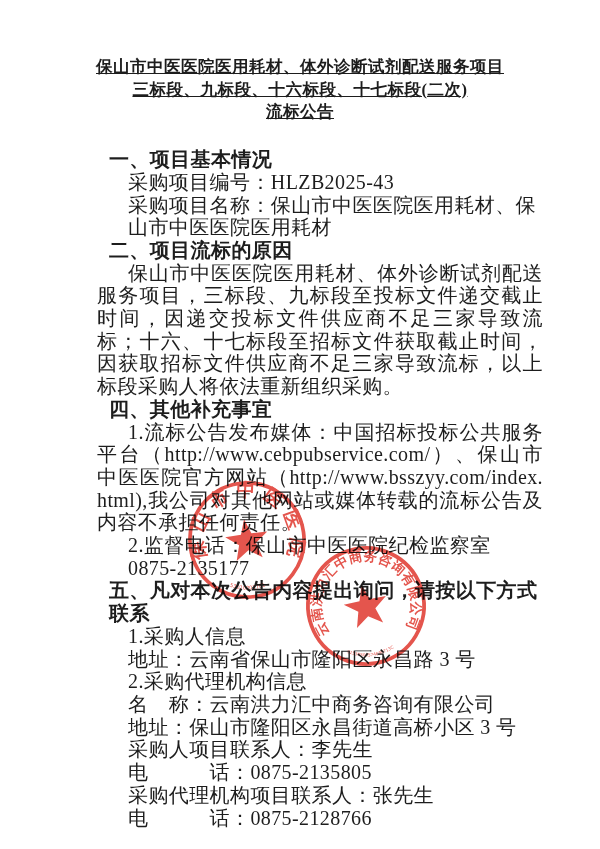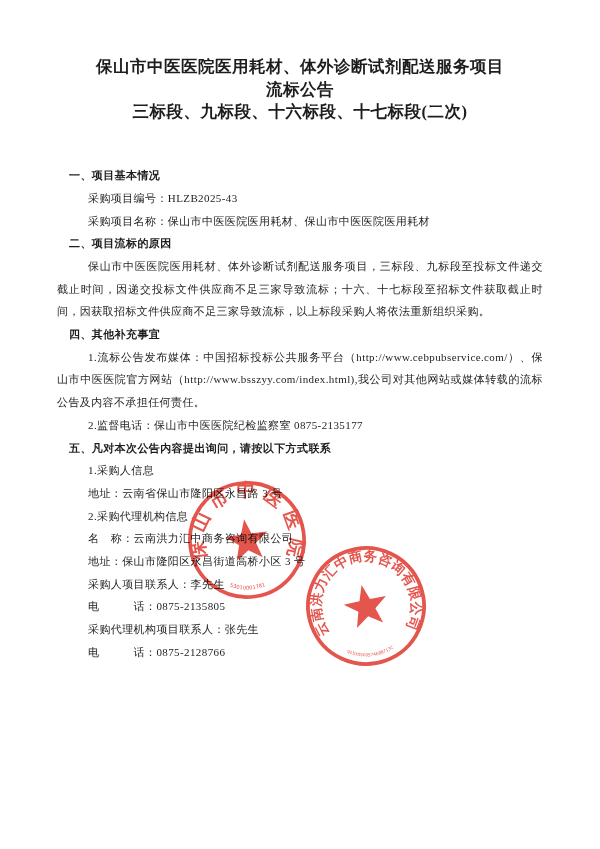--- a/index.html
+++ b/index.html
@@ -11,32 +11,33 @@
     position: relative;
     width: 600px;
     height: 849px;
     box-sizing: border-box;
     padding: 56px 57px 0 57px;
     background: #ffffff;
     font-family: "Liberation Serif", "DejaVu Serif", serif;
     color: #1d1d1d;
     overflow: hidden;
   }
-  .title-block { margin-bottom: 40px; }
+  .title-block { margin-bottom: 24px; text-decoration: underline; }
   .title-line {
     text-align: center;
     font-weight: bold;
     font-size: 16.5px;
     line-height: 22.7px;
     letter-spacing: 0.5px;
   }
   .content {
-    font-size: 11px;
+    font-size: 20px;
     line-height: 22.7px;
     letter-spacing: 0.4px;
+    margin-left: 40px;
   }
   .content p { margin: 0; }
   .heading {
     font-weight: bold;
     margin-left: 12px !important;
   }
   .indent1 { margin-left: 31px !important; }
   .para {
     text-indent: 31px;
     text-align: justify;
@@ -63,22 +64,22 @@
     transform: rotate(-20deg);
   }
 </style>
 </head>
 <body>
 
 <div class="doc">
 
   <div class="title-block">
     <div class="title-line">保山市中医医院医用耗材、体外诊断试剂配送服务项目</div>
+    <div class="title-line">三标段、九标段、十六标段、十七标段(二次)</div>
     <div class="title-line">流标公告</div>
-    <div class="title-line">三标段、九标段、十六标段、十七标段(二次)</div>
   </div>
 
   <div class="content">
     <p class="heading">一、项目基本情况</p>
     <p class="indent1">采购项目编号：HLZB2025-43</p>
     <p class="indent1">采购项目名称：保山市中医医院医用耗材、保山市中医医院医用耗材</p>
 
     <p class="heading">二、项目流标的原因</p>
     <p class="para">保山市中医医院医用耗材、体外诊断试剂配送服务项目，三标段、九标段至投标文件递交截止时间，因递交投标文件供应商不足三家导致流标；十六、十七标段至招标文件获取截止时间，因获取招标文件供应商不足三家导致流标，以上标段采购人将依法重新组织采购。</p>
 

